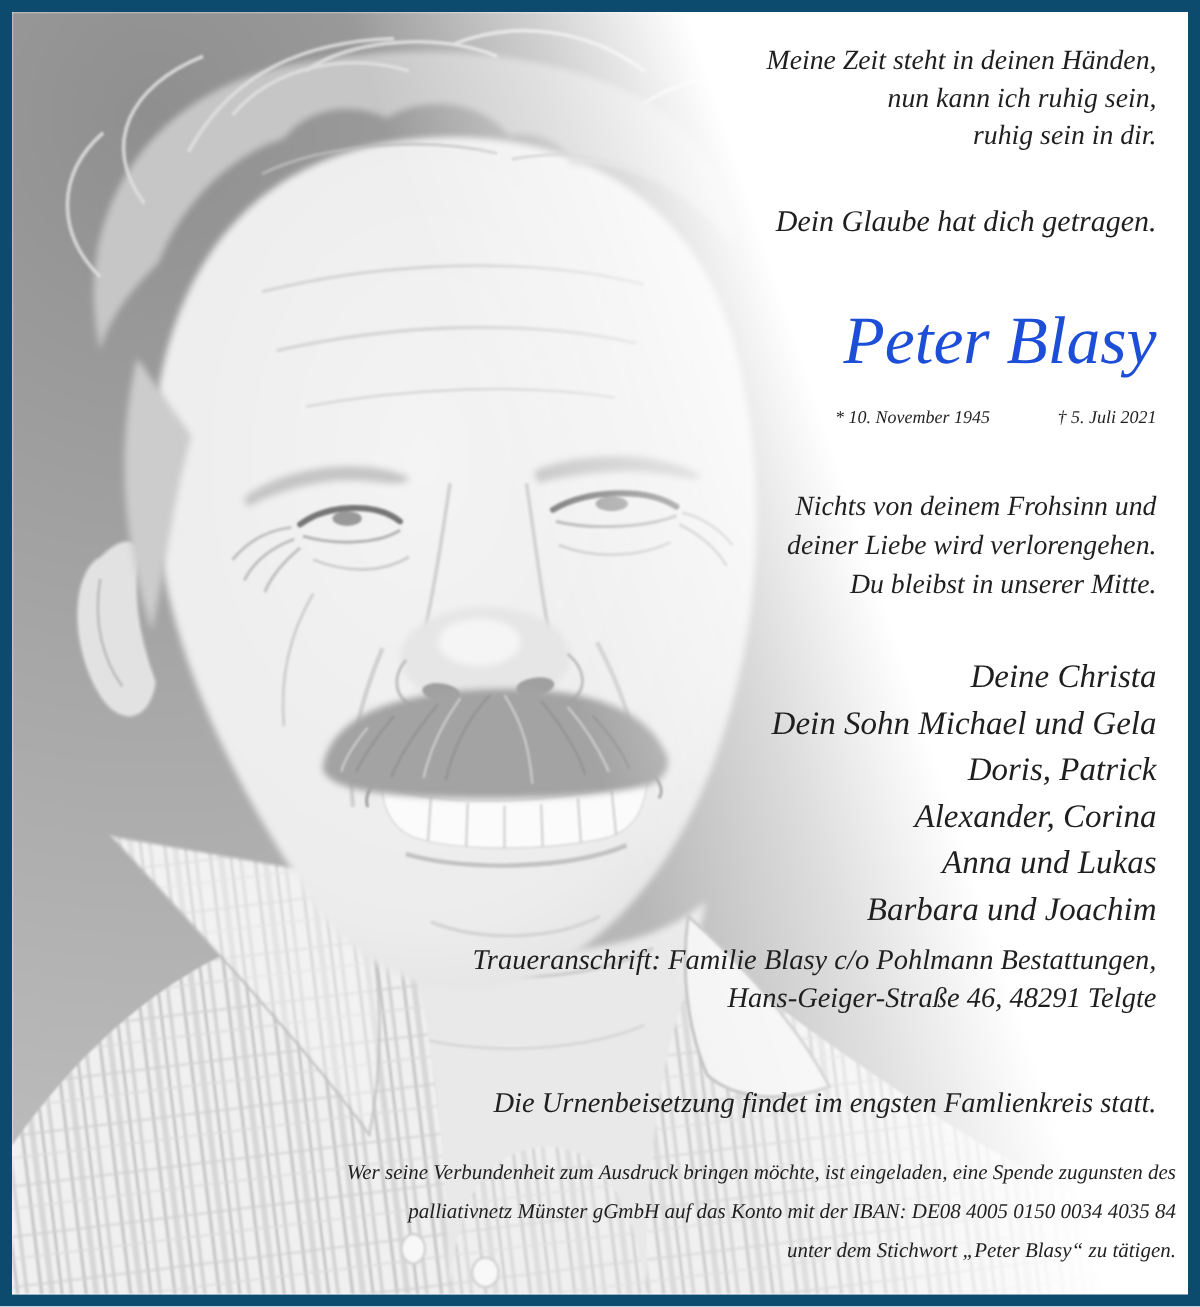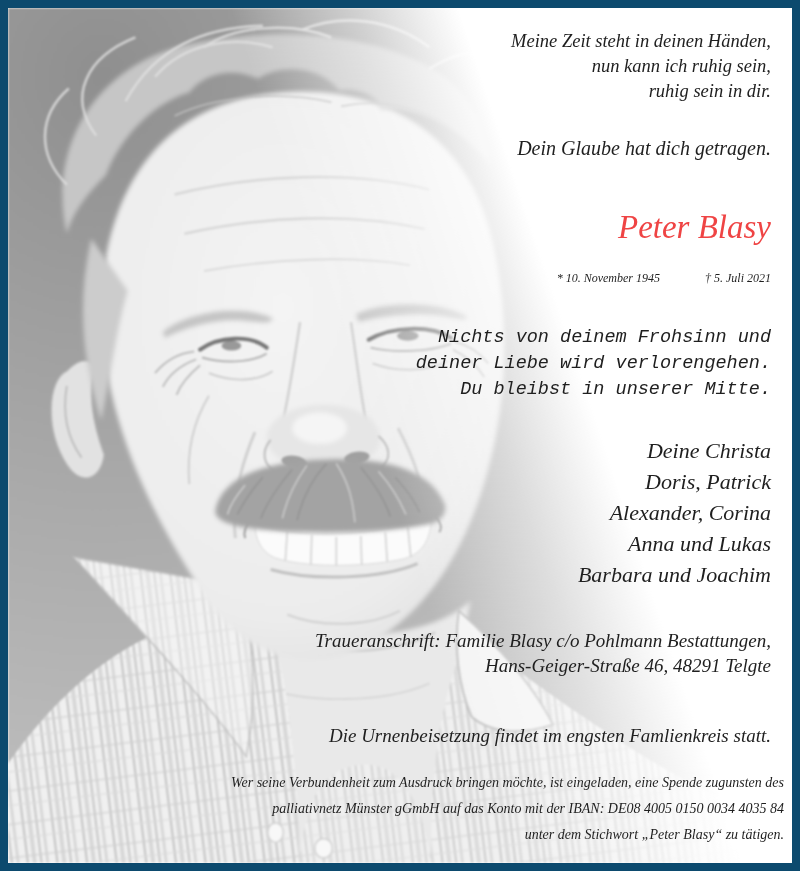--- a/index.html
+++ b/index.html
@@ -12,24 +12,24 @@
     overflow:hidden;
     font-family:"Liberation Serif","DejaVu Serif",serif;
     font-style:italic;
     color:#1f1f1f;
   }
   .photo{position:absolute;inset:0;}
   .photo svg{width:100%;height:100%;display:block;filter:blur(0.8px);}
   .tblock{position:absolute;right:21px;text-align:right;white-space:nowrap;}
   .poem1{top:21px;font-size:18.5px;line-height:25px;}
   .faith{top:127px;font-size:20px;line-height:26px;}
-  .name{top:192px;font-size:33px;line-height:54px;color:#ef4444;text-align:right;}
+  .name{top:192px;font-size:45px;line-height:54px;color:#1d4ed8;text-align:right;}
   .dates{top:258px;font-size:12px;line-height:24px;}
   .dates .death{margin-left:45px;}
-  .poem2{top:317px;font-size:18.5px;line-height:26px;font-family:Liberation Mono, monospace;}
+  .poem2{top:317px;font-size:18.5px;line-height:26px;}
   .mourners{top:427px;font-size:22px;line-height:31px;}
   .address{top:620px;font-size:19px;line-height:25px;}
   .burial{top:715px;font-size:19px;line-height:25px;}
   .donation{top:762px;right:8px;font-size:14px;line-height:26px;}
 </style>
 </head>
 <body>
 
 <div class="card">
 
@@ -213,20 +213,21 @@
   </div>
 
   <div class="tblock poem2">
     <div>Nichts von deinem Frohsinn und</div>
     <div>deiner Liebe wird verlorengehen.</div>
     <div>Du bleibst in unserer Mitte.</div>
   </div>
 
   <div class="tblock mourners">
     <div>Deine Christa</div>
+    <div>Dein Sohn Michael und Gela</div>
     <div>Doris, Patrick</div>
     <div>Alexander, Corina</div>
     <div>Anna und Lukas</div>
     <div>Barbara und Joachim</div>
   </div>
 
   <div class="tblock address">
     <div>Traueranschrift: Familie Blasy c/o Pohlmann Bestattungen,</div>
     <div>Hans-Geiger-Straße 46, 48291 Telgte</div>
   </div>

